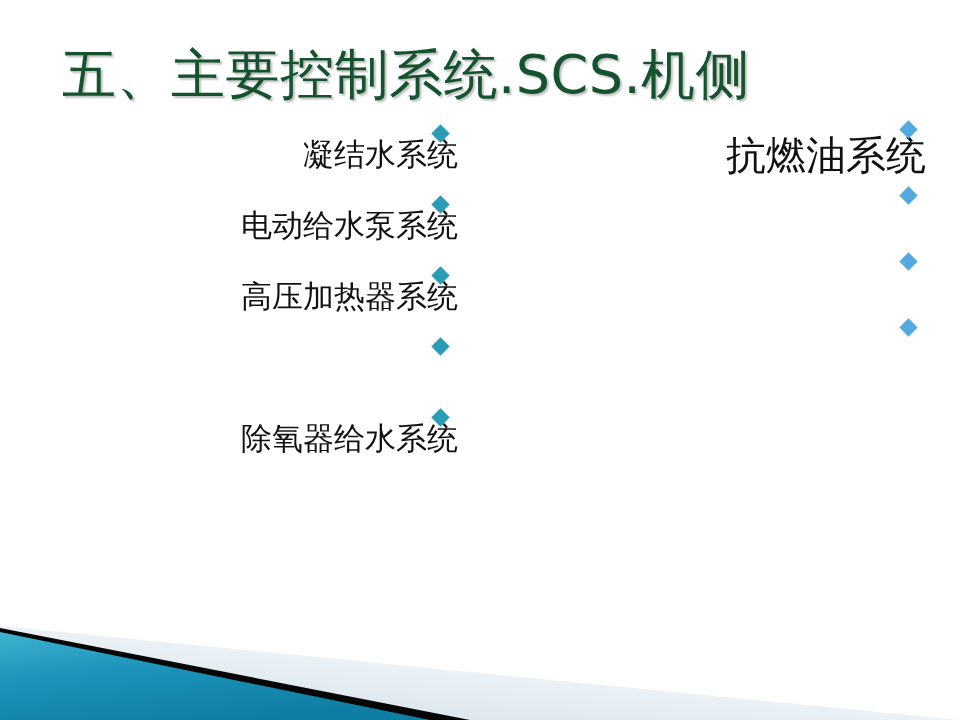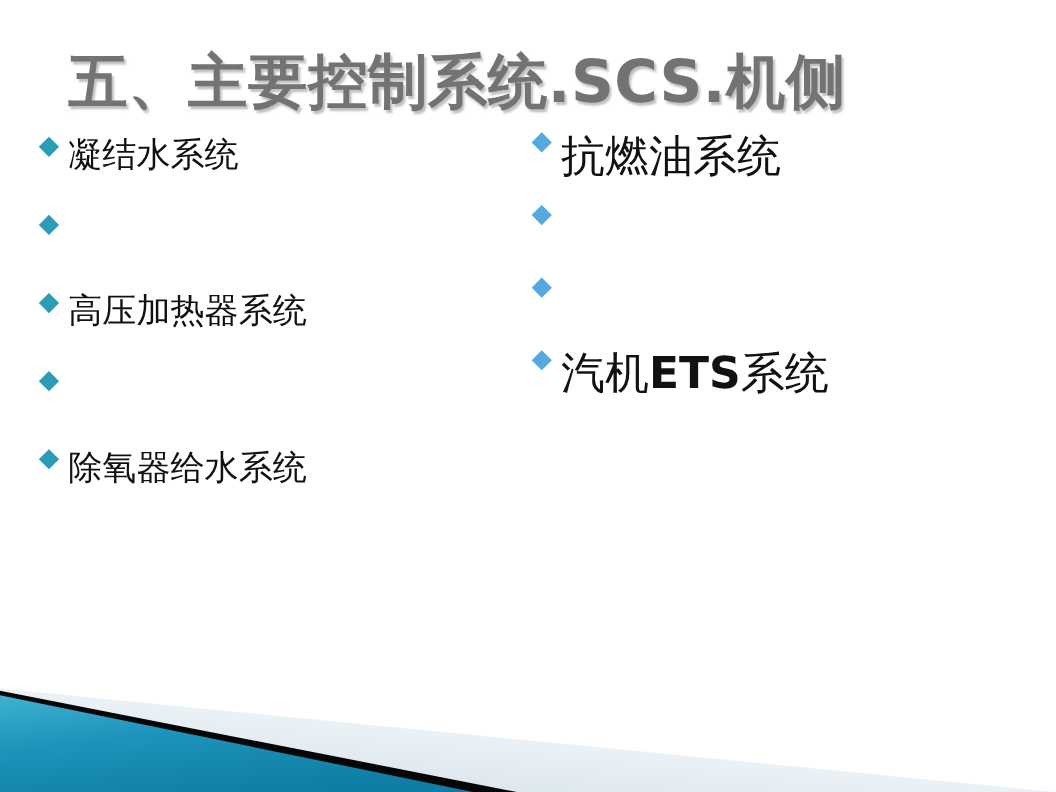--- a/index.html
+++ b/index.html
@@ -19,39 +19,40 @@
   }
 
   
   .title {
     position: absolute;
     left: 62px;
     top: 46px;
     width: 840px;
     font-family: "DejaVu Sans", "Liberation Sans", sans-serif;
     font-size: 54px;
-    font-weight: bold;
+    font-weight: normal;
     line-height: 1.08;
     letter-spacing: 0.5px;
-    color: #737373;
+    color: #14532d;
     text-shadow: 2px 2px 2px rgba(140,140,140,0.55);
     white-space: nowrap;
   }
 
   
   .col {
     position: absolute;
   }
   .col-left  { left: 38px;  top: 126px; width: 420px; }
   .col-right { left: 486px; top: 122px; width: 440px; }
 
   .bullet-item {
     display: flex;
-    align-items: flex-start;
+    align-items: flex-end;
     white-space: nowrap;
+    flex-direction: column;
   }
   .col-left  .bullet-item { height: 71px; }
   .col-right .bullet-item { height: 66px; }
 
   .diamond {
     flex: 0 0 auto;
     width: 13px;
     height: 13px;
     transform: rotate(45deg);
     margin-right: 11px;
@@ -89,20 +90,21 @@
 
   <div class="col col-left">
 
     <div class="bullet-item">
       <span class="diamond"></span>
       <span class="bullet-text">凝结水系统</span>
     </div>
 
     <div class="bullet-item">
       <span class="diamond"></span>
+      <span class="bullet-text">电动给水泵系统</span>
     </div>
 
     <div class="bullet-item">
       <span class="diamond"></span>
       <span class="bullet-text">高压加热器系统</span>
     </div>
 
     <div class="bullet-item">
       <span class="diamond"></span>
     </div>
@@ -125,21 +127,20 @@
     <div class="bullet-item">
       <span class="diamond"></span>
     </div>
 
     <div class="bullet-item">
       <span class="diamond"></span>
     </div>
 
     <div class="bullet-item">
       <span class="diamond"></span>
-      <span class="bullet-text"><span>汽机</span><b>ETS</b><span>系统</span></span>
     </div>
 
   </div>
 
   <svg class="deco" viewBox="0 0 960 170" preserveAspectRatio="none">
     <defs>
       <linearGradient id="tealGrad" x1="0" y1="0" x2="0.55" y2="1">
         <stop offset="0%" stop-color="#3fb2d0"></stop>
         <stop offset="45%" stop-color="#1d93bb"></stop>
         <stop offset="100%" stop-color="#0f7ea4"></stop>

